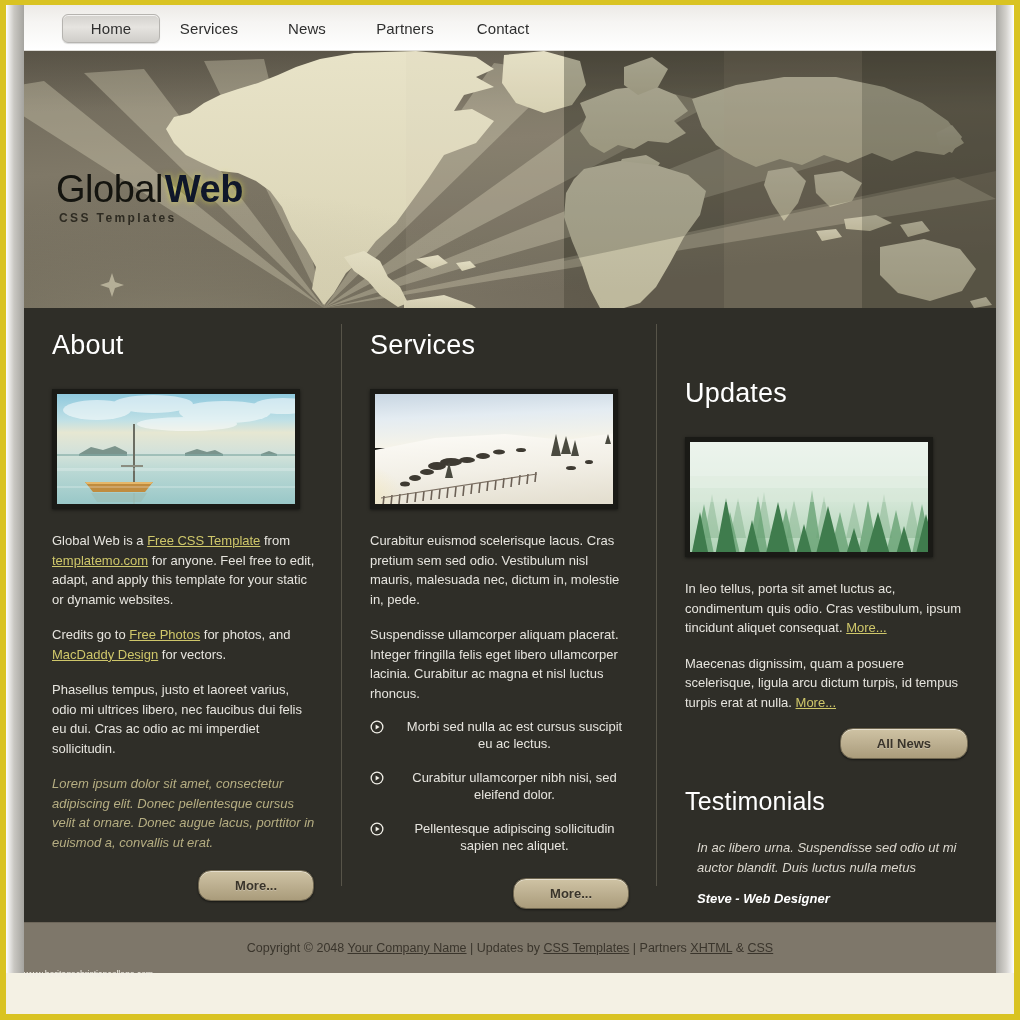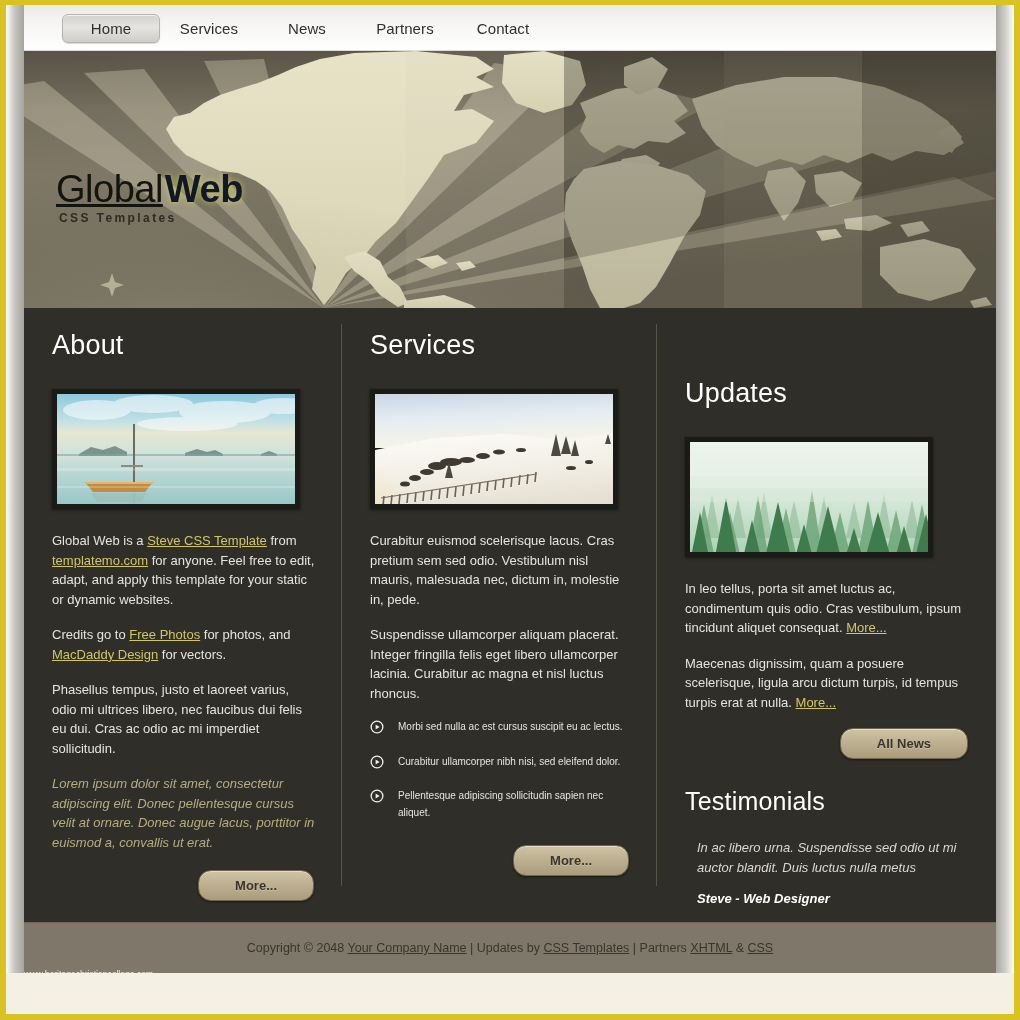--- a/index.html
+++ b/index.html
@@ -51,21 +51,21 @@
   }
 
   
   #banner {
     position:relative; width:972px; height:257px; overflow:hidden;
     background:#7d776a;
   }
   #banner svg { position:absolute; left:0; top:0; }
   #logo-block { position:absolute; left:32px; top:118px; z-index:6; }
   #logo-title { font-size:38px; line-height:40px; letter-spacing:-.5px; }
-  #logo-global { color:#14140f; font-weight:400;text-decoration:underline; }
+  #logo-global { color:#14140f; font-weight:400; }
   #logo-web { color:#0f172a; font-weight:700; margin-left:2px;
               text-shadow:0 0 6px rgba(250,250,60,.55); }
   #logo-sub {
     font-size:12px; font-weight:700; color:#2e2b22;
     letter-spacing:2.4px; margin-top:2px; margin-left:3px;
   }
 
   
   #content {
     position:relative; width:972px; height:614px;
@@ -103,21 +103,21 @@
     font-size:13px; line-height:19.5px; color:#e6e4de;
     margin:0 0 16px 2px;
   }
   p.body.italic { font-style:italic; color:#b6ae82; }
   a.lnk { color:#cfc76a; text-decoration:underline; cursor:pointer; }
   a.more { color:#cfc76a; text-decoration:underline; cursor:pointer; }
 
   ul.bullets { list-style:none; margin:4px 0 0 2px; padding:0; }
   ul.bullets li {
     position:relative; padding-left:28px; margin-bottom:18px;
-    font-size:10px; line-height:16.5px; color:#e6e4de;
+    font-size:13px; line-height:16.5px; color:#e6e4de;text-align:center;
   }
   .bullet-icon { position:absolute; left:0; top:1px; }
 
   .btn {
     display:inline-block; font-size:13px; font-weight:700; color:#3a342a;
     background:linear-gradient(to bottom,#cfc3a4 0%,#bdb091 48%,#aa9c7b 100%);
     border:1px solid #6f6650; border-radius:13px;
     padding:7px 36px; cursor:pointer;
     box-shadow:0 1px 2px rgba(0,0,0,.5), inset 0 1px 0 rgba(255,255,255,.45);
     text-shadow:0 1px 0 rgba(255,255,255,.25);
@@ -324,21 +324,21 @@
               <rect x="76" y="99" width="2" height="16" fill="#9ab7ad" opacity="0.5"></rect>
               <g fill="#ffffff" opacity="0.22">
                 <rect x="0" y="74" width="248" height="3"></rect>
                 <rect x="0" y="92" width="248" height="2"></rect>
                 <rect x="0" y="110" width="248" height="3"></rect>
               </g>
             </svg>
           </div>
         </div>
 
-        <p class="body"><span>Global Web is a </span><a class="lnk">Steve CSS Template</a><span> from </span><a class="lnk">templatemo.com</a><span> for anyone. Feel free to edit, adapt, and apply this template for your static or dynamic websites.</span></p>
+        <p class="body"><span>Global Web is a </span><a class="lnk">Free CSS Template</a><span> from </span><a class="lnk">templatemo.com</a><span> for anyone. Feel free to edit, adapt, and apply this template for your static or dynamic websites.</span></p>
 
         <p class="body"><span>Credits go to </span><a class="lnk">Free Photos</a><span> for photos, and </span><a class="lnk">MacDaddy Design</a><span> for vectors.</span></p>
 
         <p class="body">Phasellus tempus, justo et laoreet varius, odio mi ultrices libero, nec faucibus dui felis eu dui. Cras ac odio ac mi imperdiet sollicitudin.</p>
         <p class="body italic">Lorem ipsum dolor sit amet, consectetur adipiscing elit. Donec pellentesque cursus velit at ornare. Donec augue lacus, porttitor in euismod a, convallis ut erat.</p>
 
         <div class="btn-row" style="margin-top:18px;">
           <span class="btn">More...</span>
         </div>
       </div>

